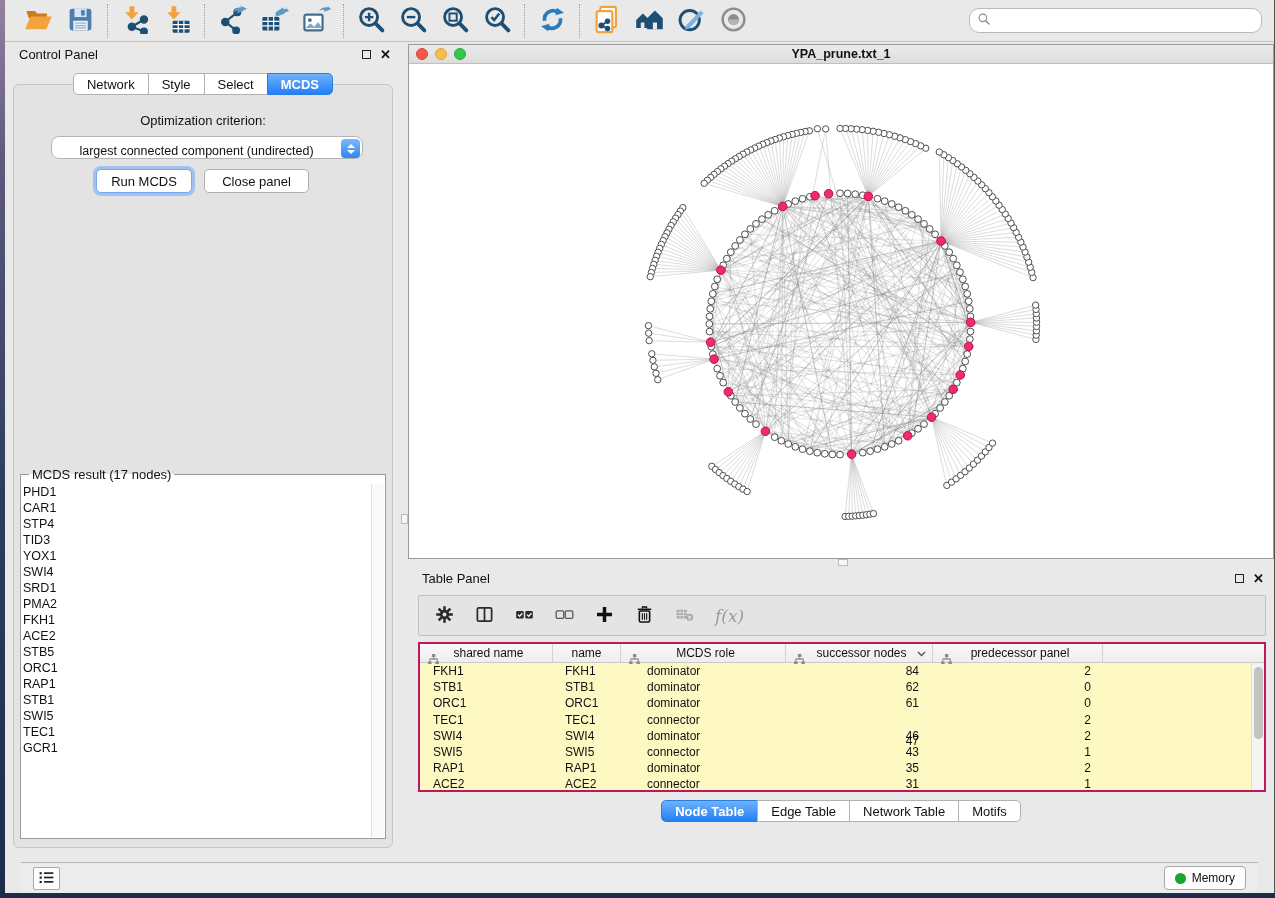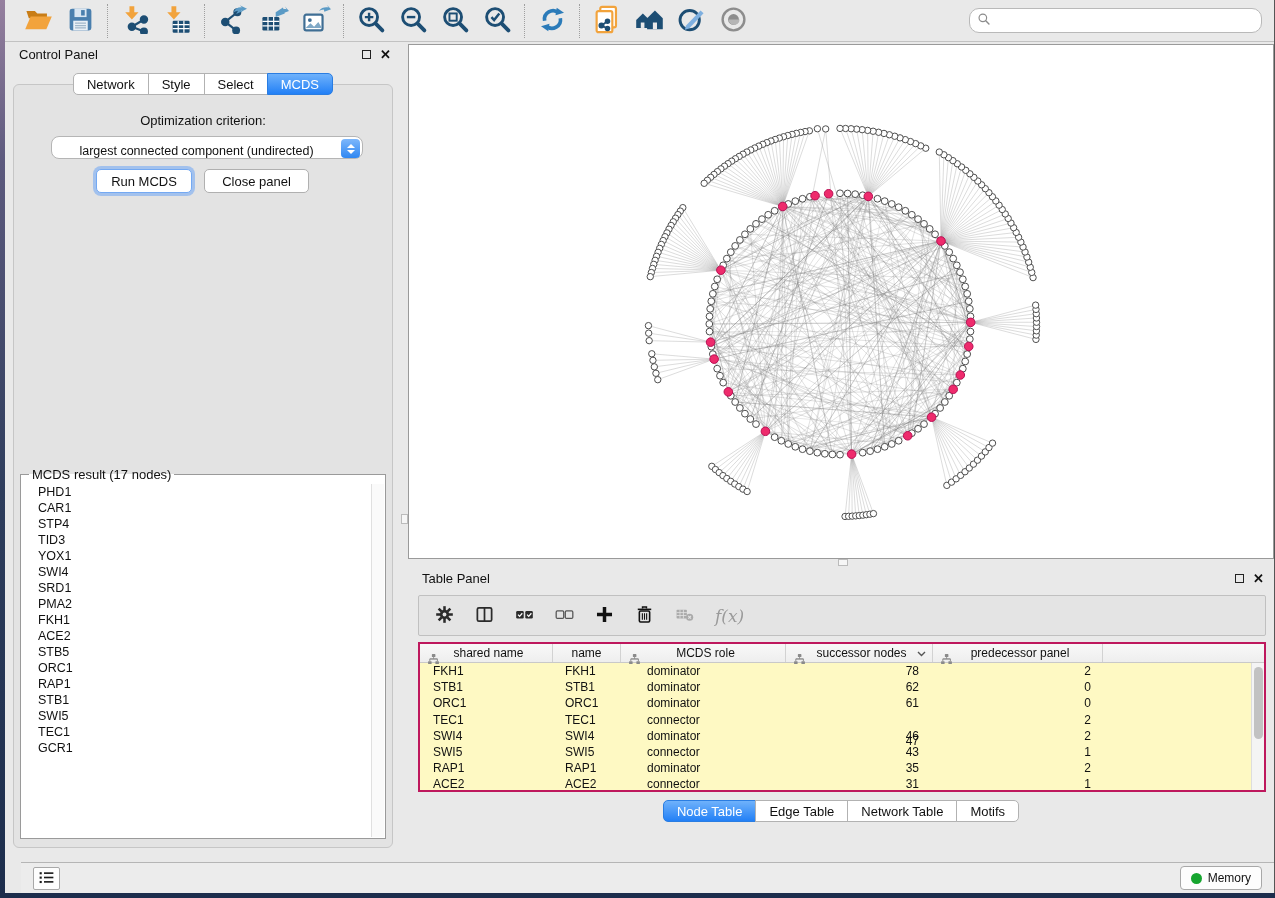--- a/index.html
+++ b/index.html
@@ -25,38 +25,38 @@
   .panel-titlebar { position:absolute; left:0; right:0; top:0; height:24px; display:flex; align-items:center; padding:0 10px 0 14px; }
   .panel-title { font-size:13px; color:#111; }
   .win-btns { margin-left:auto; display:flex; align-items:center; gap:9px; }
   .float-btn { width:9px; height:9px; border:1.5px solid #222; background:transparent; cursor:pointer; }
   .close-btn { font-size:13px; font-weight:bold; color:#111; cursor:pointer; line-height:1; }
 
   .ctrl-tabs { position:absolute; top:31px; left:0; right:0; display:flex; justify-content:center; z-index:3; }
   .tab { height:22px; padding:0 13px; background:#fff; border:1px solid #b2b2b2; font-size:13px; color:#111; display:flex; align-items:center; cursor:pointer; margin-left:-1px; }
   .tab:first-child { border-radius:5px 0 0 5px; margin-left:0; }
   .tab:last-child { border-radius:0 5px 5px 0; }
-  .tab.sel { background:linear-gradient(#6fb2fb,#2280f6); border-color:#2a7de2; color:#fff; }
+  .tab.sel { background:linear-gradient(#6fb2fb,#2280f6); border-color:#2a7de2; color:#fff;font-weight:bold; }
 
   .ctrl-body { position:absolute; left:8px; right:8px; top:42px; bottom:14px; background:#e3e3e3; border:1px solid #c6c6c6; border-radius:6px; }
   .crit-label { position:absolute; left:0; right:0; top:28px; text-align:center; font-size:13px; color:#111; }
   .dropdown { position:absolute; left:37px; top:51px; width:312px; height:23px; background:#fff; border:1px solid #b5b5b5; border-radius:8px; display:flex; align-items:flex-end; cursor:pointer; }
   .dropdown .dd-text { flex:1; text-align:center; font-size:12.5px; color:#111; }
   .dd-spin { width:19px; height:19px; margin-right:2px; border-radius:4px; background:linear-gradient(#7db7fb,#2f87f2); display:flex; flex-direction:column; align-items:center; justify-content:center; gap:2px; }
   .dd-spin i { width:0; height:0; border-left:4px solid transparent; border-right:4px solid transparent; }
   .dd-up { border-bottom:4px solid #fff; }
   .dd-dn { border-top:4px solid #fff; }
   .btn { height:24px; background:#fff; border:1px solid #b0b0b0; border-radius:5px; font-size:13px; color:#111; cursor:pointer; font-family:"Liberation Sans",sans-serif; }
   .run-btn { position:absolute; left:82px; top:84px; width:96px; border-color:#74a9f2; box-shadow:0 0 0 3px rgba(110,165,245,.55); }
   .closep-btn { position:absolute; left:190px; top:84px; width:105px; }
 
   .mcds-fieldset { position:absolute; left:6px; right:6px; top:382px; bottom:8px; border:1px solid #9a9a9a; background:#fff; }
   .mcds-fieldset legend { font-size:13px; color:#111; margin-left:8px; padding:0 3px; background:transparent; }
   .mcds-list { position:absolute; left:1px; right:14px; top:2px; bottom:1px; overflow:hidden; }
-  .mcds-item { font-size:12.5px; color:#111; line-height:16px; padding-left:16px; }
+  .mcds-item { font-size:12.5px; color:#111; line-height:16px; padding-left:1px; }
   .mcds-scroll { position:absolute; right:1px; top:2px; bottom:1px; width:13px; background:#fafafa; border-left:1px solid #e0e0e0; }
 
   
   .vsplit { position:absolute; left:396px; width:7px; top:0; bottom:0; background:#e9e9e9; }
   .vsplit .handle { position:absolute; left:0; top:472px; width:7px; height:10px; background:#f6f6f6; border:1px solid #bbb; }
 
   
   .netframe { position:absolute; left:403px; right:0; top:2px; height:515px; border:1px solid #9a9a9a; background:#fff; }
   .net-titlebar { position:absolute; left:0; right:0; top:0; height:19px; background:linear-gradient(#ececec,#dcdcdc); border-bottom:1px solid #bfbfbf; display:flex; align-items:center; }
   .lights { display:flex; gap:7px; margin-left:7px; }
@@ -85,21 +85,21 @@
   .th svg.tree { width:13px; height:13px; position:absolute; left:7px; }
   .th .sort { position:absolute; right:6px; }
   .tr { display:flex; height:16.2px; align-items:center; }
   .td { font-size:12px; color:#111; white-space:nowrap; overflow:hidden; }
   .tbl-scroll { position:absolute; right:0; top:19px; bottom:0; width:13px; background:#f4f4f4; border-left:1px solid #ddd; }
   .tbl-thumb { position:absolute; left:1.5px; width:9px; top:4px; height:72px; background:#c2c2c2; border-radius:5px; }
 
   .tp-tabs { position:absolute; left:0; right:0; bottom:40px; display:flex; justify-content:center; }
 
   
-  .statusbar { position:absolute; left:0; right:0; bottom:0; height:31px; background:#ececec; border-top:1px solid #b5b5b5;margin-left:16px; }
+  .statusbar { position:absolute; left:0; right:16px; bottom:0; height:31px; background:#ececec; border-top:1px solid #b5b5b5;margin-left:16px; }
   .list-btn { position:absolute; left:12px; top:4px; width:27px; height:23px; background:#fdfdfd; border:1px solid #a8a8a8; border-radius:2px; display:flex; align-items:center; justify-content:center; cursor:pointer; }
   .list-btn svg { width:15px; height:13px; }
   .mem-btn { position:absolute; right:12px; top:3px; height:24px; background:#fdfdfd; border:1px solid #a8a8a8; border-radius:4px; display:flex; align-items:center; gap:6px; padding:0 10px; font-size:12px; color:#111; cursor:pointer; }
   .mem-dot { width:11px; height:11px; border-radius:50%; background:#16a52f; }
 </style>
 </head>
 <body>
 
 <div class="app">
 
@@ -312,20 +312,28 @@
           <div class="mcds-scroll"></div>
         </fieldset>
       </div>
     </div>
 
     <div class="vsplit">
         <div class="handle"></div>
       </div>
 
     <div class="netframe">
+      <div class="net-titlebar">
+        <span class="net-title">YPA_prune.txt_1</span>
+        <span class="lights">
+          <span class="light red"></span>
+          <span class="light yellow"></span>
+          <span class="light green"></span>
+        </span>
+      </div>
       <div class="net-canvas" id="net-canvas">
           <svg viewBox="0 0 866 494">
             <g>
               <line x1="312.6061707607567" y1="206.0916190227307" x2="562.1142248641945" y2="244.79182824959483" stroke="#777777" stroke-opacity="0.3" stroke-width="0.75"></line>
               <line x1="312.6061707607567" y1="206.0916190227307" x2="555.099733322954" y2="215.1953612243374" stroke="#777777" stroke-opacity="0.3" stroke-width="0.75"></line>
               <line x1="312.6061707607567" y1="206.0916190227307" x2="559.4688780459569" y2="290.2106790672597" stroke="#777777" stroke-opacity="0.3" stroke-width="0.75"></line>
               <line x1="312.6061707607567" y1="206.0916190227307" x2="380.11355064887033" y2="380.2863100013159" stroke="#777777" stroke-opacity="0.3" stroke-width="0.75"></line>
               <line x1="312.6061707607567" y1="206.0916190227307" x2="301.2216312664639" y2="252.38302741272767" stroke="#777777" stroke-opacity="0.3" stroke-width="0.75"></line>
               <line x1="312.6061707607567" y1="206.0916190227307" x2="331.6481779514139" y2="175.7948231310633" stroke="#777777" stroke-opacity="0.3" stroke-width="0.75"></line>
               <line x1="312.6061707607567" y1="206.0916190227307" x2="306.50337388667094" y2="222.4287765148472" stroke="#777777" stroke-opacity="0.3" stroke-width="0.75"></line>
@@ -1219,21 +1227,21 @@
                 </svg>
               </span>
               <span>predecessor panel</span>
             </div>
           </div>
         <div id="tbl-body">
             <div class="tr">
               <div class="td" style="width: 133px; text-align: left; padding-left: 13px;">FKH1</div>
               <div class="td" style="width: 68px; text-align: left; padding-left: 12px;">FKH1</div>
               <div class="td" style="width: 165px; text-align: left; padding-left: 26px;">dominator</div>
-              <div class="td" style="width: 147px; text-align: right; padding-right: 14px;">78</div>
+              <div class="td" style="width: 147px; text-align: right; padding-right: 14px;">84</div>
               <div class="td" style="width: 170px; text-align: right; padding-right: 12px;">2</div>
             </div>
             <div class="tr">
               <div class="td" style="width: 133px; text-align: left; padding-left: 13px;">STB1</div>
               <div class="td" style="width: 68px; text-align: left; padding-left: 12px;">STB1</div>
               <div class="td" style="width: 165px; text-align: left; padding-left: 26px;">dominator</div>
               <div class="td" style="width: 147px; text-align: right; padding-right: 14px;">62</div>
               <div class="td" style="width: 170px; text-align: right; padding-right: 12px;">0</div>
             </div>
             <div class="tr">

